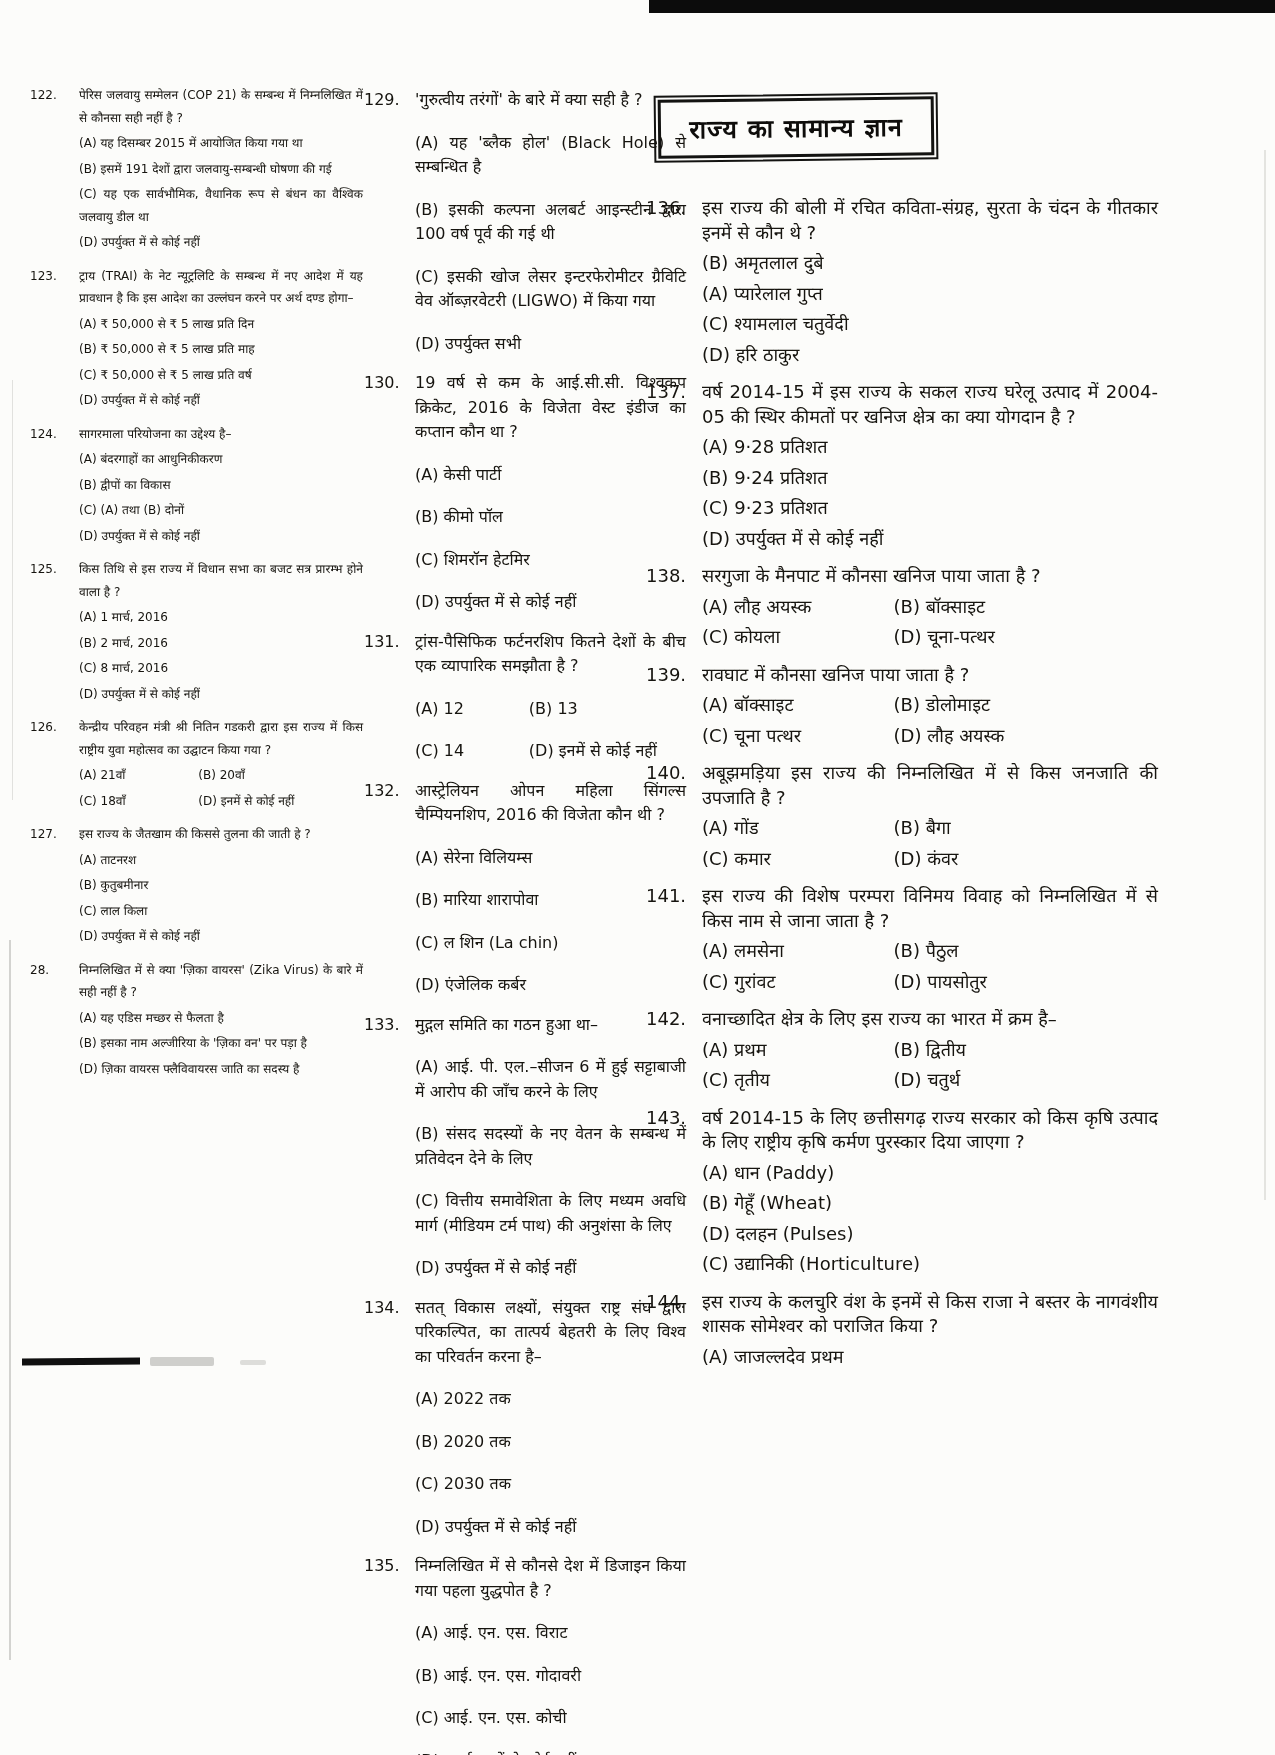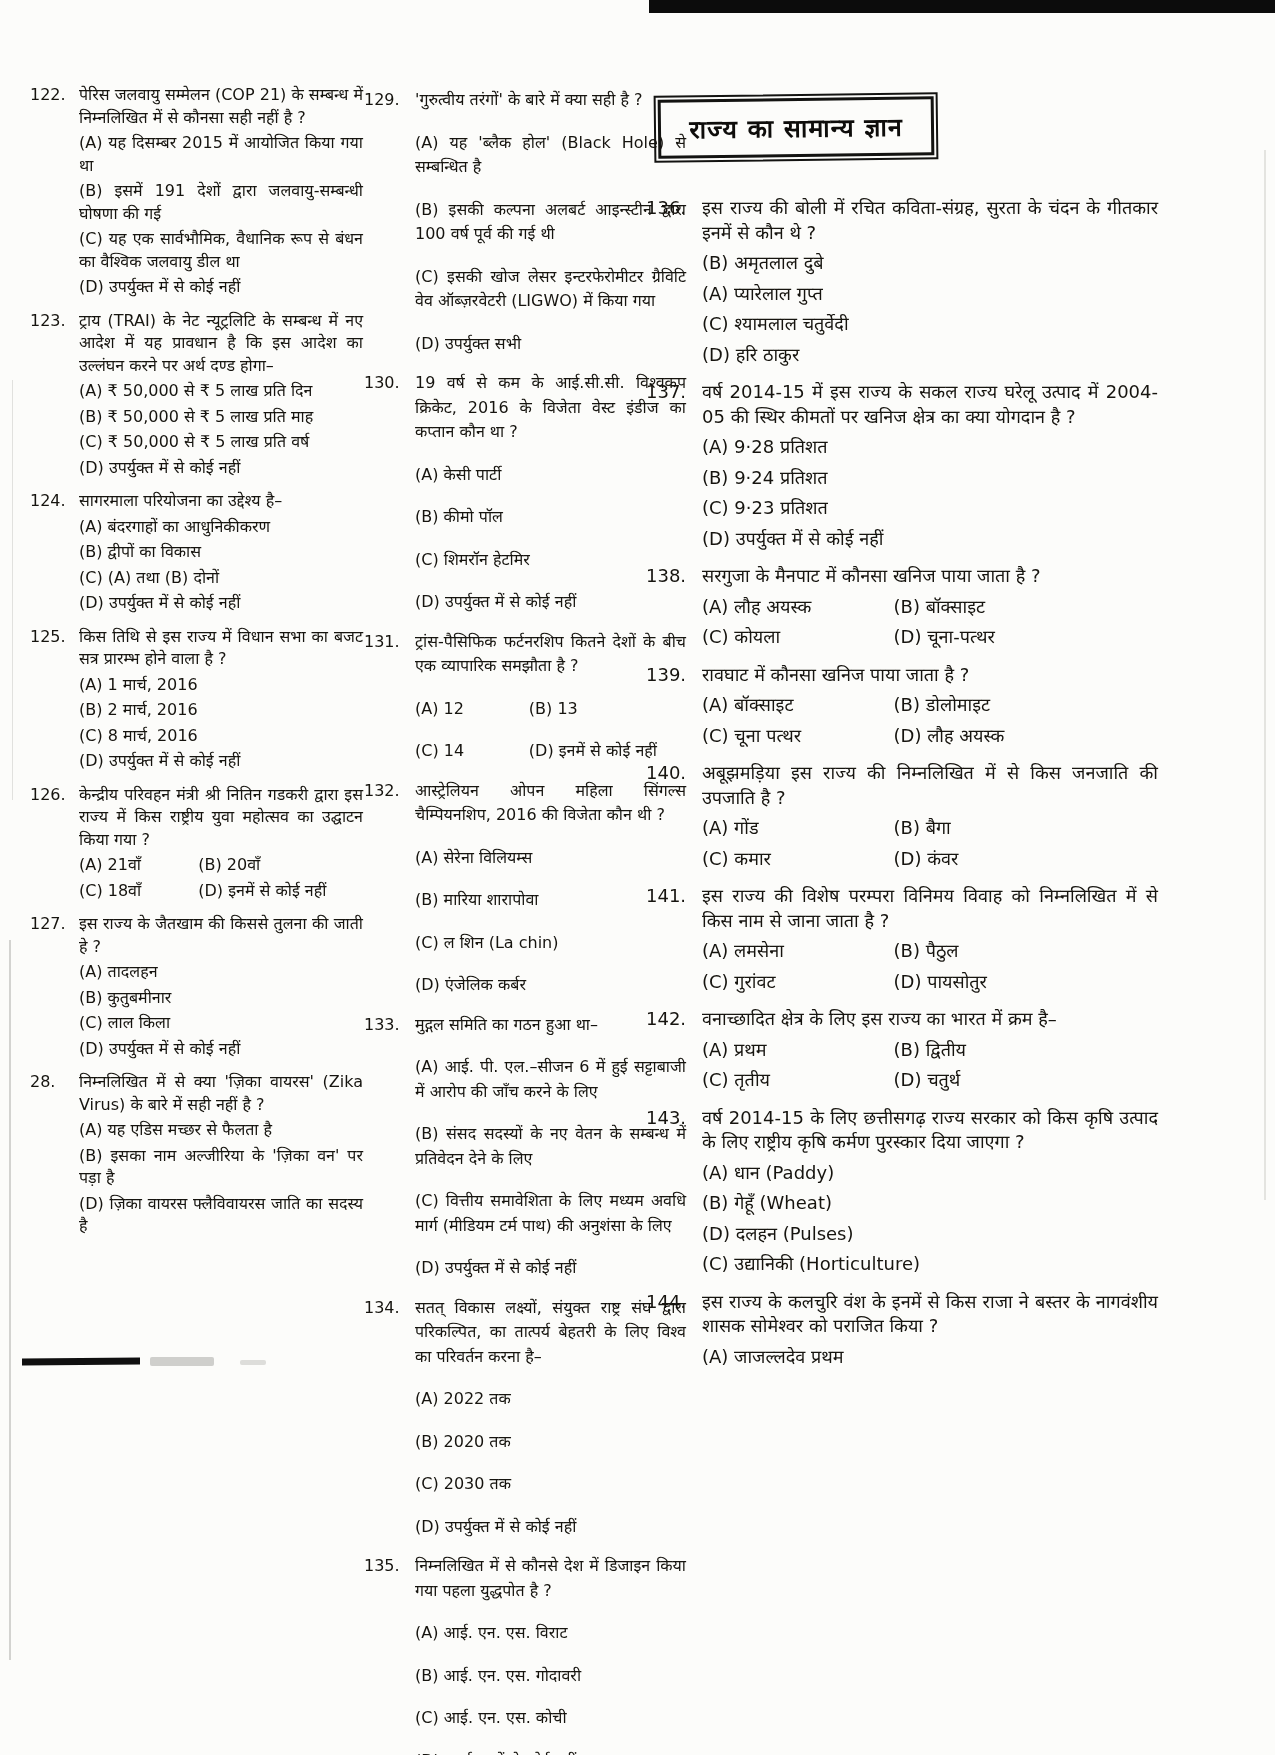--- a/index.html
+++ b/index.html
@@ -3,21 +3,21 @@
 <meta charset="utf-8">
 <style>
   html,body{margin:0;padding:0;}
   body{background:#e9e9e7;}
   .page{
     position:relative;width:1275px;height:1755px;margin:0 auto;
     background:#fcfcfa;color:#16140f;overflow:hidden;
     font-family:"DejaVu Sans","Liberation Sans",sans-serif;
   }
   .col{position:absolute;}
-  .col-1{left:30px;top:84px;width:333px;font-size:16px;line-height:22.5px;}
+  .col-1{left:30px;top:84px;width:333px;font-size:12px;line-height:22.5px;}
   .col-2{left:364px;top:88px;width:322px;font-size:16px;line-height:24.5px;}
   .col-3{left:646px;top:196px;width:512px;font-size:18px;line-height:24.5px;}
   .q{display:flex;align-items:flex-start;margin-bottom:11px;}
   .col-2 .q{margin-bottom:15px;}
   .col-3 .q{margin-bottom:13px;}
   .qnum{flex:0 0 49px;}
   .col-2 .qnum{flex:0 0 51px;}
   .col-3 .qnum{flex:0 0 56px;}
   .qbody{flex:1;min-width:0;}
   .qtext{text-align:justify;}
@@ -120,21 +120,21 @@
               <div class="opt"><span class="olbl">(C)</span>&nbsp;<span class="otext">18वाँ</span></div>
               <div class="opt"><span class="olbl">(D)</span>&nbsp;<span class="otext">इनमें से कोई नहीं</span></div>
             </div>
       </div>
     </div>
         <div class="q">
       <span class="qnum">127.</span>
       <div class="qbody">
         <div class="qtext">इस राज्य के जैतखाम की किससे तुलना की जाती हे ?</div>
         <div class="opts">
-              <div class="opt"><span class="olbl">(A)</span>&nbsp;<span class="otext">तादलहन</span></div>
+              <div class="opt"><span class="olbl">(A)</span>&nbsp;<span class="otext">ताटनरश</span></div>
               <div class="opt"><span class="olbl">(B)</span>&nbsp;<span class="otext">कुतुबमीनार</span></div>
               <div class="opt"><span class="olbl">(C)</span>&nbsp;<span class="otext">लाल किला</span></div>
               <div class="opt"><span class="olbl">(D)</span>&nbsp;<span class="otext">उपर्युक्त में से कोई नहीं</span></div>
             </div>
       </div>
     </div>
         <div class="q">
       <span class="qnum">28.</span>
       <div class="qbody">
         <div class="qtext">निम्नलिखित में से क्या 'ज़िका वायरस' (Zika Virus) के बारे में सही नहीं है ?</div>

